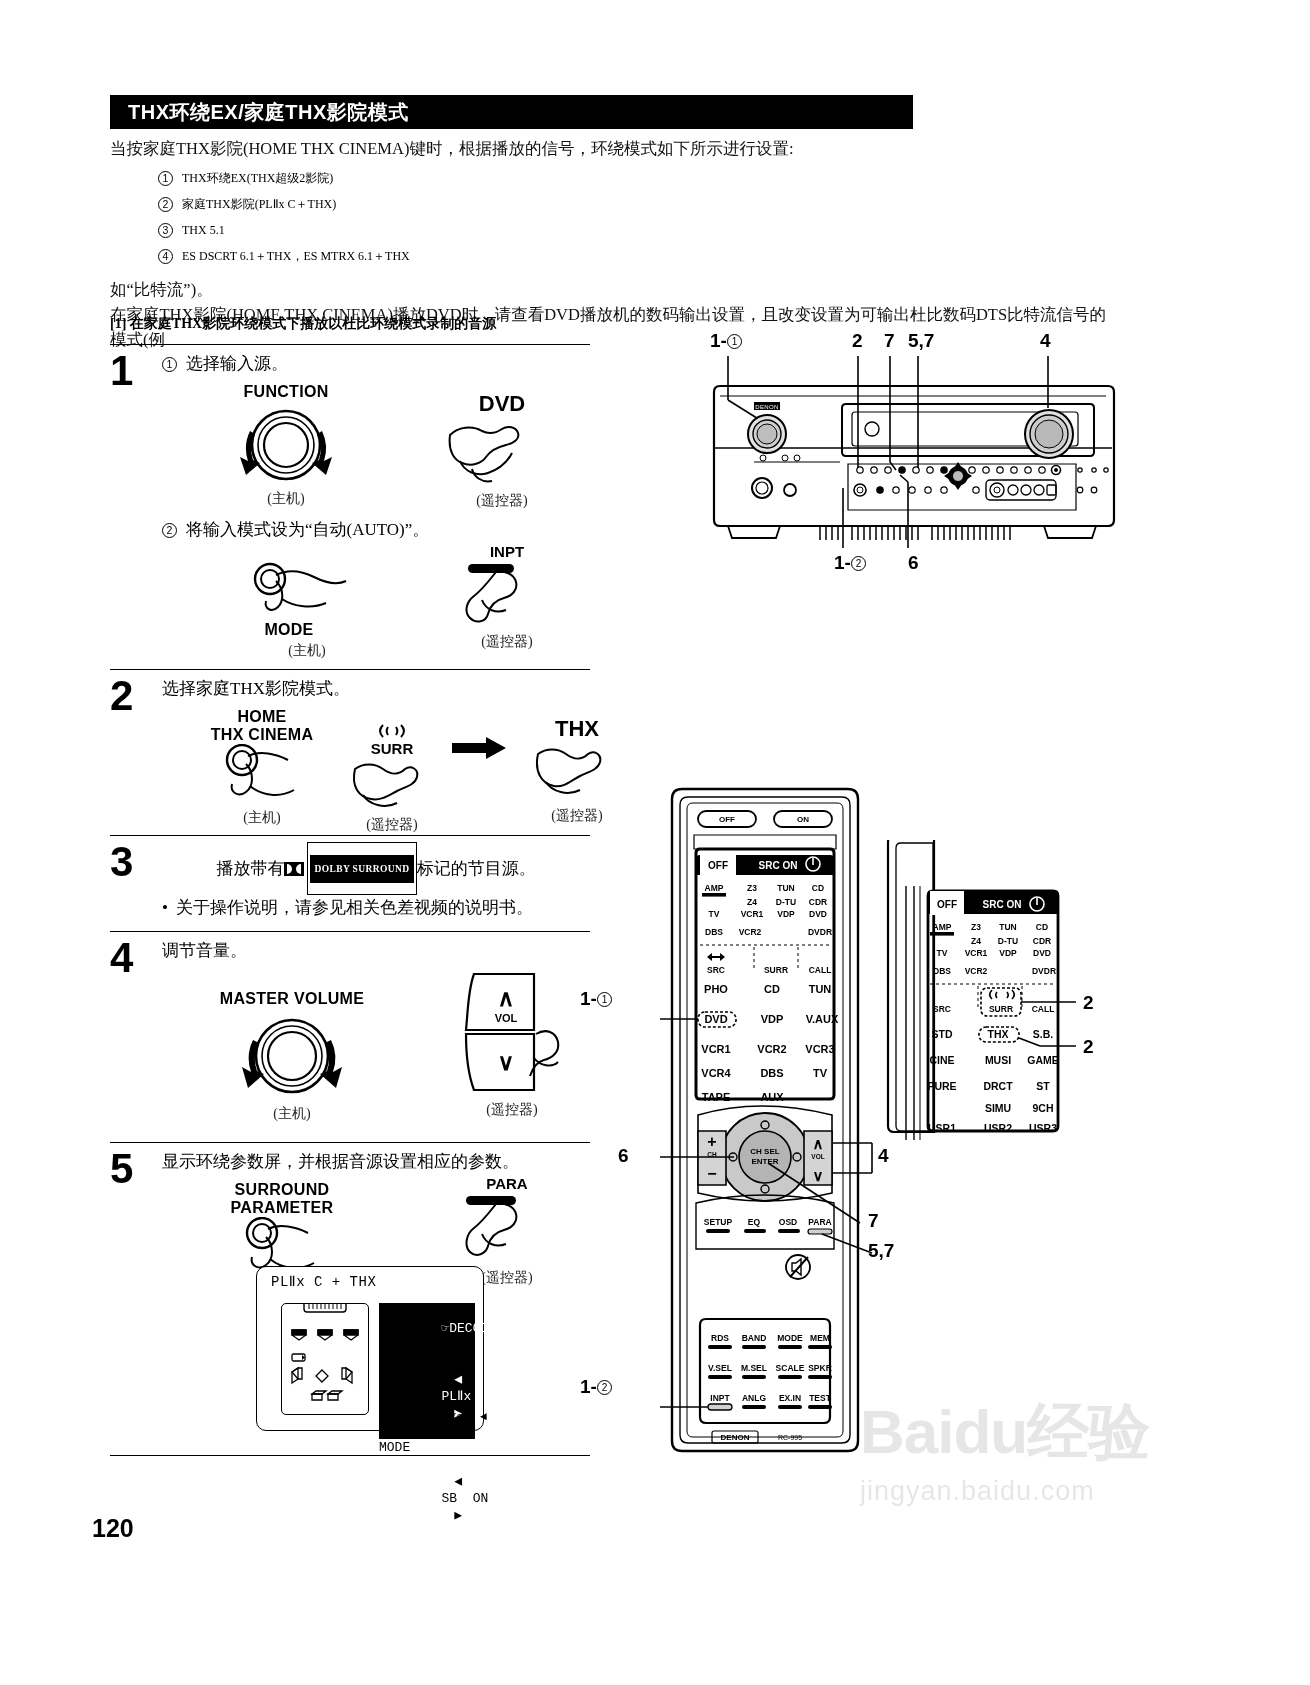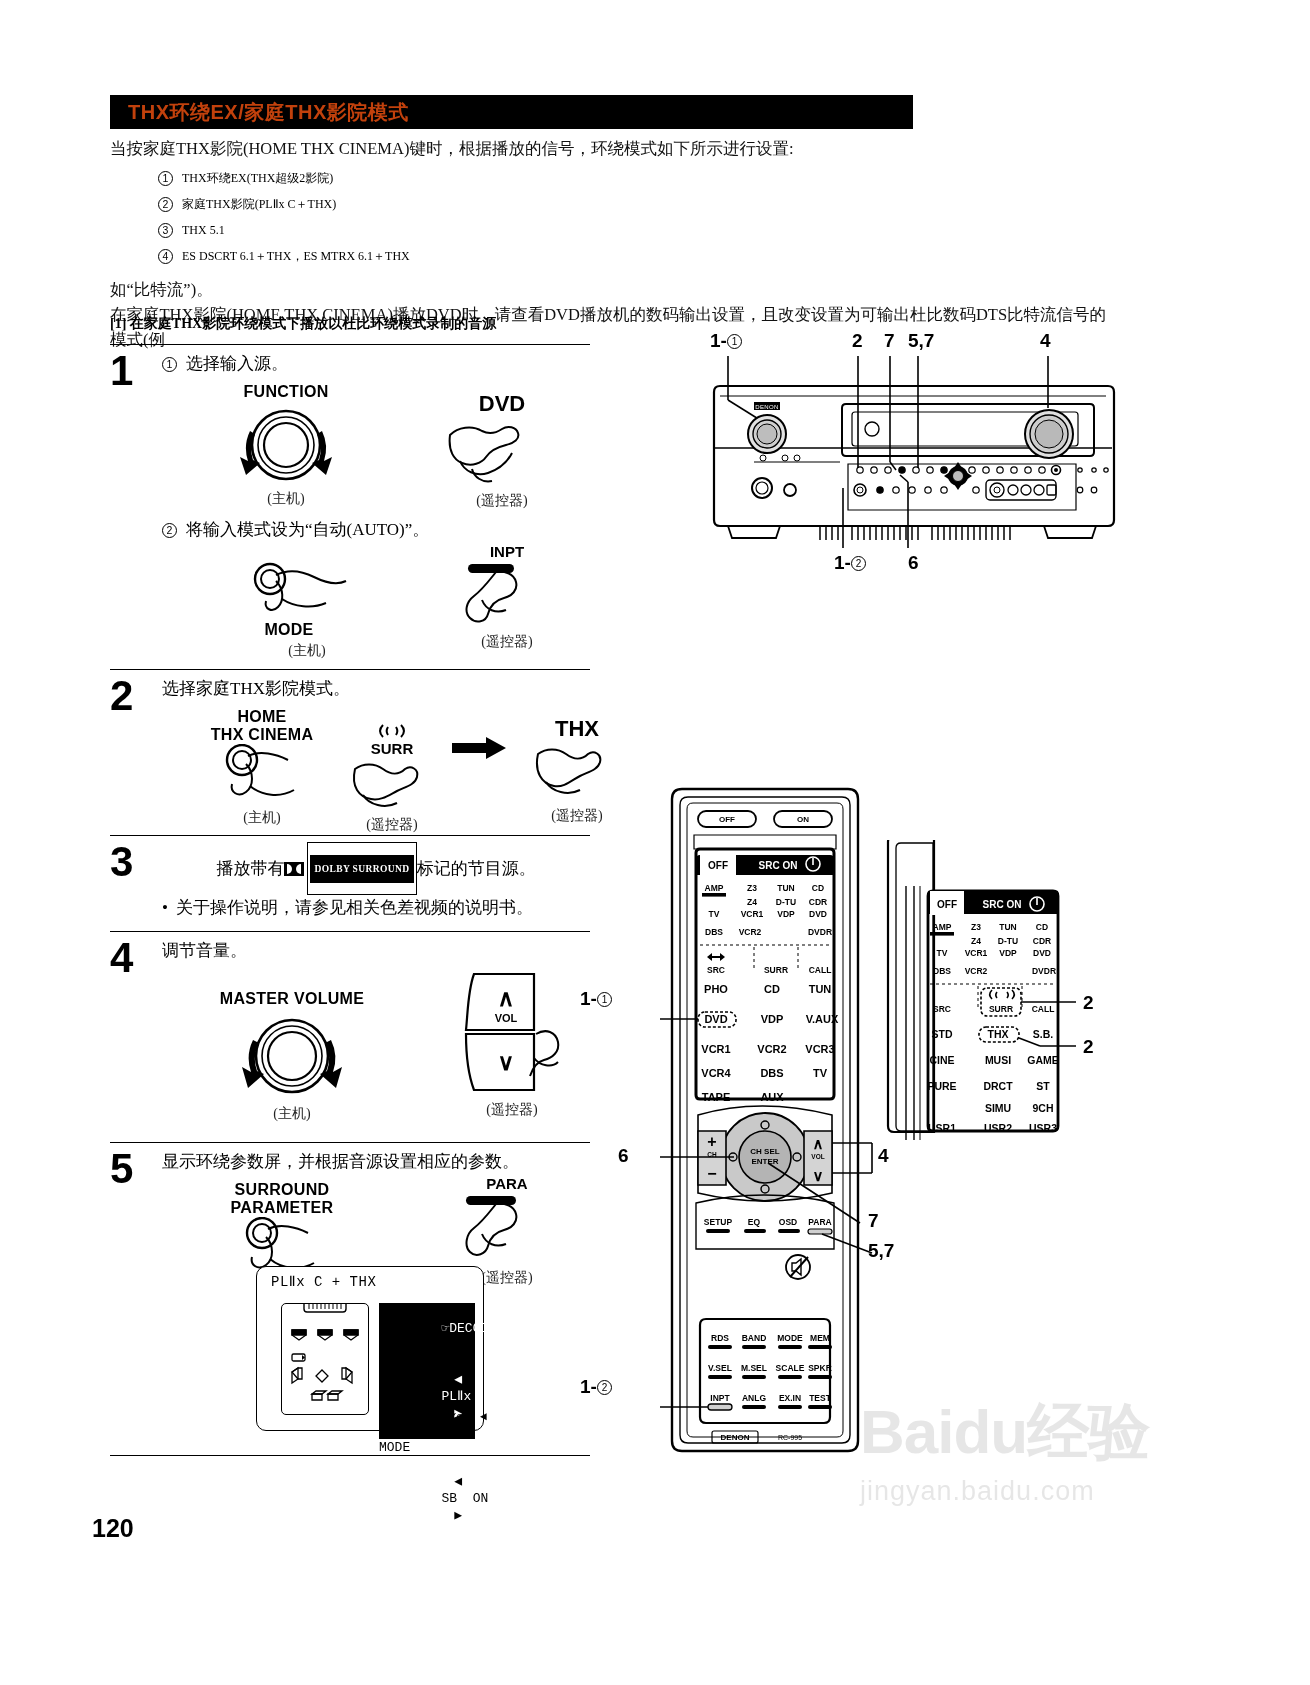--- a/index.html
+++ b/index.html
@@ -10,21 +10,21 @@
     font-family: "Liberation Sans", sans-serif;
     color: #000;
     position: relative;
     overflow: hidden;
   }
   .page { position:absolute; inset:0; }
 
   
   .hdr-bar {
     position:absolute; left:110px; top:95px; width:803px; height:34px;
-    background:#000; color:#c2410c;
+    background:#000; color:#ffffff;
     display:flex; align-items:center;
   }
   .hdr-title {
     font-size:20px; font-weight:bold; letter-spacing:0.5px;
     padding-left:18px;
     font-family:"Liberation Sans", sans-serif;
   }
 
   
   .intro { position:absolute; left:110px; top:136px; width:1005px; }

